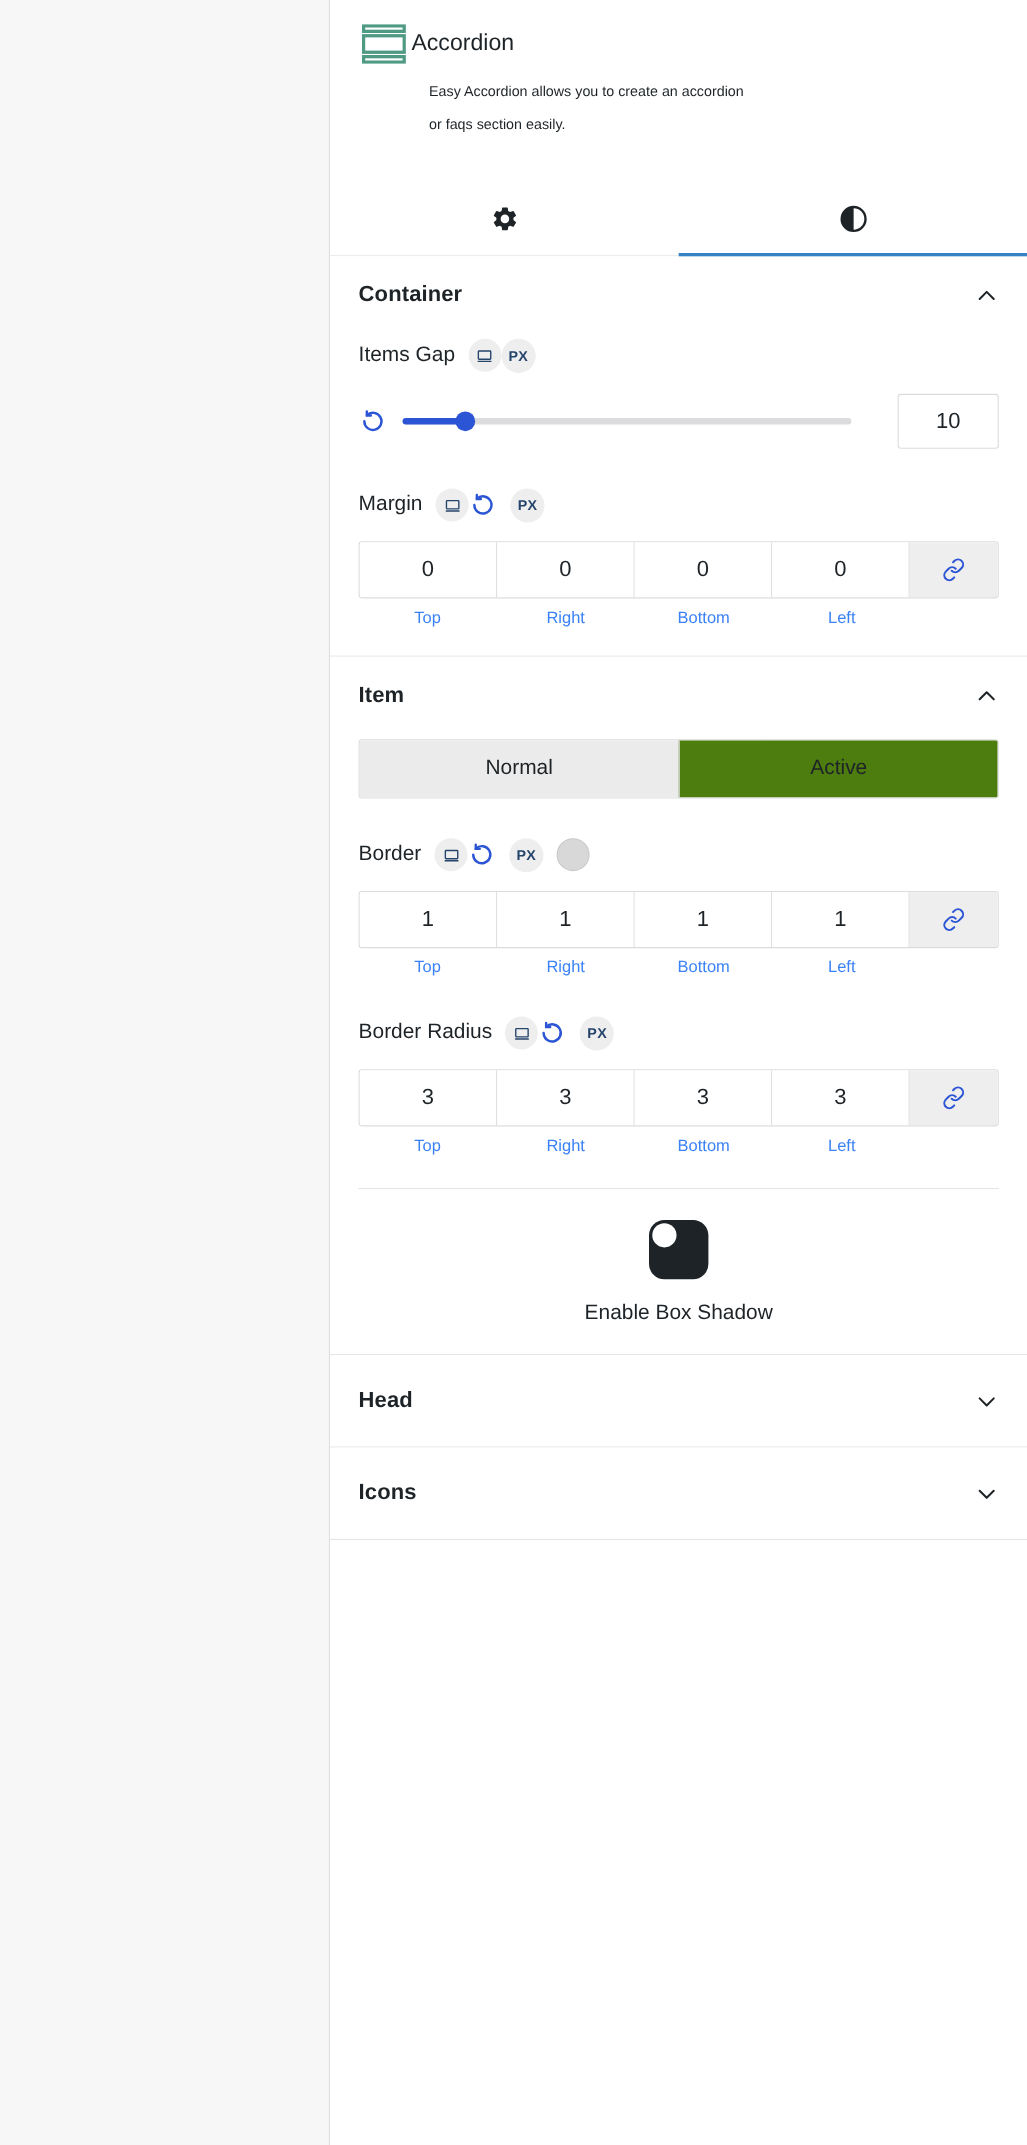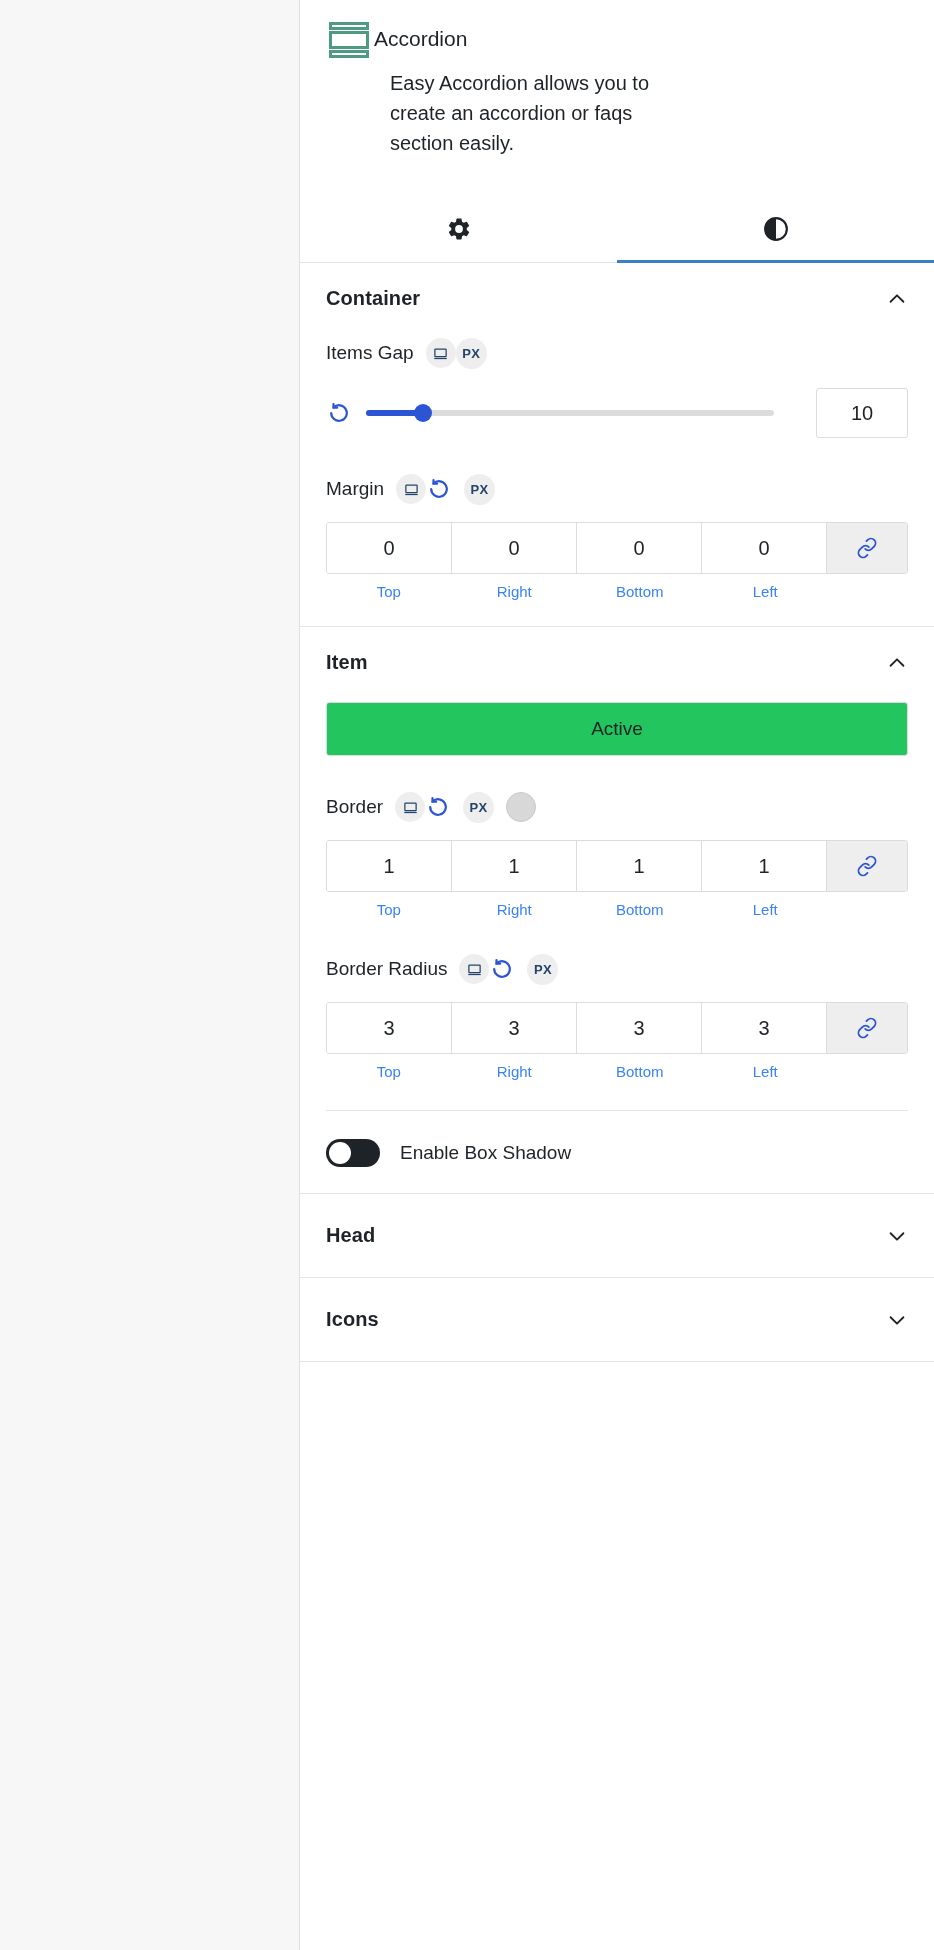--- a/index.html
+++ b/index.html
@@ -13,21 +13,21 @@
 
   .gutter { width: 300px; height: 1950px; background: #f7f7f7; border-right: 1px solid #e0e0e0; flex: 0 0 300px; }
 
   .panel { flex: 1 1 auto; background: #ffffff; height: 1950px; overflow: hidden; position: relative; }
 
   
   .widget-head { padding: 18px 26px 0 26px; }
   .widget-title-row { display: flex; align-items: flex-start; gap: 2px; }
   .widget-icon { width: 46px; height: 42px; flex: 0 0 46px; display: flex; align-items: center; justify-content: center; padding-top: 2px; }
   .widget-title { font-size: 21px; color: #1d2327; font-weight: 400; line-height: 42px; }
-  .widget-desc { margin: 8px 0 0 64px; font-size: 20px; line-height: 30px; color: #1d2327; max-width: 300px; }
+  .widget-desc { margin: 8px 0 0 64px; font-size: 13px; line-height: 30px; color: #1d2327; max-width: 300px; }
 
   
   .tabs { display: flex; margin-top: 42px; border-bottom: 1px solid #e2e4e7; }
   .tab { flex: 1 1 50%; height: 62px; display: flex; align-items: center; justify-content: center; cursor: pointer; position: relative; background: #fff; }
   .tab .tab-underline { position: absolute; left: 0; right: 0; bottom: -1px; height: 3px; background: transparent; }
   .tab.active .tab-underline { background: #3582c4; }
 
   
   .section { border-bottom: 1px solid #e2e4e7; background: #fff; }
   .section-header { display: flex; align-items: center; justify-content: space-between; padding: 24px 26px 22px 26px; cursor: pointer; }
@@ -58,28 +58,28 @@
   
   .dims { display: flex; margin-top: 16px; border: 1px solid #dcdcde; border-radius: 3px; overflow: hidden; height: 52px; }
   .dim-cell { flex: 1 1 0; display: flex; align-items: center; justify-content: center; font-size: 20px; color: #1d2327; border-right: 1px solid #dcdcde; background: #fff; cursor: text; }
   .dim-link { width: 80px; flex: 0 0 80px; background: #eeeeee; display: flex; align-items: center; justify-content: center; cursor: pointer; }
   .dim-labels { display: flex; margin-top: 9px; }
   .dim-label { flex: 1 1 0; text-align: center; font-size: 15px; color: #3b82f6; }
   .dim-label.spacer { flex: 0 0 80px; }
 
   
   .state-tabs { display: flex; margin-top: 6px; border: 1px solid #dcdcde; border-radius: 3px; overflow: hidden; height: 54px; }
-  .state-tab { flex: 1 1 50%; display: flex; align-items: center; justify-content: center; font-size: 19px; color: #1d2327; background: #22c55e; cursor: pointer; }
+  .state-tab { flex: 1 1 50%; display: flex; align-items: center; justify-content: center; font-size: 19px; color: #1d2327; background: #4d7c0f; cursor: pointer; }
   .state-tab.selected { background: #ebebeb; }
   .state-tab + .state-tab { border-left: 1px solid #dcdcde; }
 
   .divider { height: 1px; background: #e2e4e7; margin: 30px 0 0 0; }
 
   
-  .toggle-row { display: flex; align-items: center; gap: 20px; margin-top: 28px; }
+  .toggle-row { display: flex; align-items: center; gap: 20px; margin-top: 28px; flex-direction: column; }
   .toggle { width: 54px; height: 28px; border-radius: 14px; background: #1d2327; position: relative; cursor: pointer; flex: 0 0 54px; }
   .toggle .knob { position: absolute; top: 3px; left: 3px; width: 22px; height: 22px; border-radius: 50%; background: #fff; }
   .toggle-label { font-size: 19px; color: #1d2327; }
 
   .collapsed-header { display: flex; align-items: center; justify-content: space-between; padding: 30px 26px; cursor: pointer; text-align: right; }
 </style>
 </head>
 <body>
 
 <div class="page">
@@ -213,20 +213,21 @@
         <span class="section-title">Item</span>
         <span class="chev">
           <svg width="22" height="22" viewBox="0 0 24 24" fill="none" stroke="#1d2327" stroke-width="2" stroke-linecap="round" stroke-linejoin="round">
               <polyline points="5,15 12,8 19,15"></polyline>
             </svg>
         </span>
       </div>
       <div class="section-body">
 
         <div class="state-tabs">
+          <span class="state-tab selected">Normal</span>
           <span class="state-tab">Active</span>
         </div>
 
         <div class="ctl" style="margin-top:34px;">
           <div class="ctl-head">
             <span class="ctl-label-wrap">
               <span class="ctl-label">Border</span>
               <span class="round-btn">
                 <svg width="15" height="15" viewBox="0 0 24 24" fill="none" stroke="#24446b" stroke-width="2">
                     <rect x="3" y="5" width="18" height="12" rx="1"></rect>

